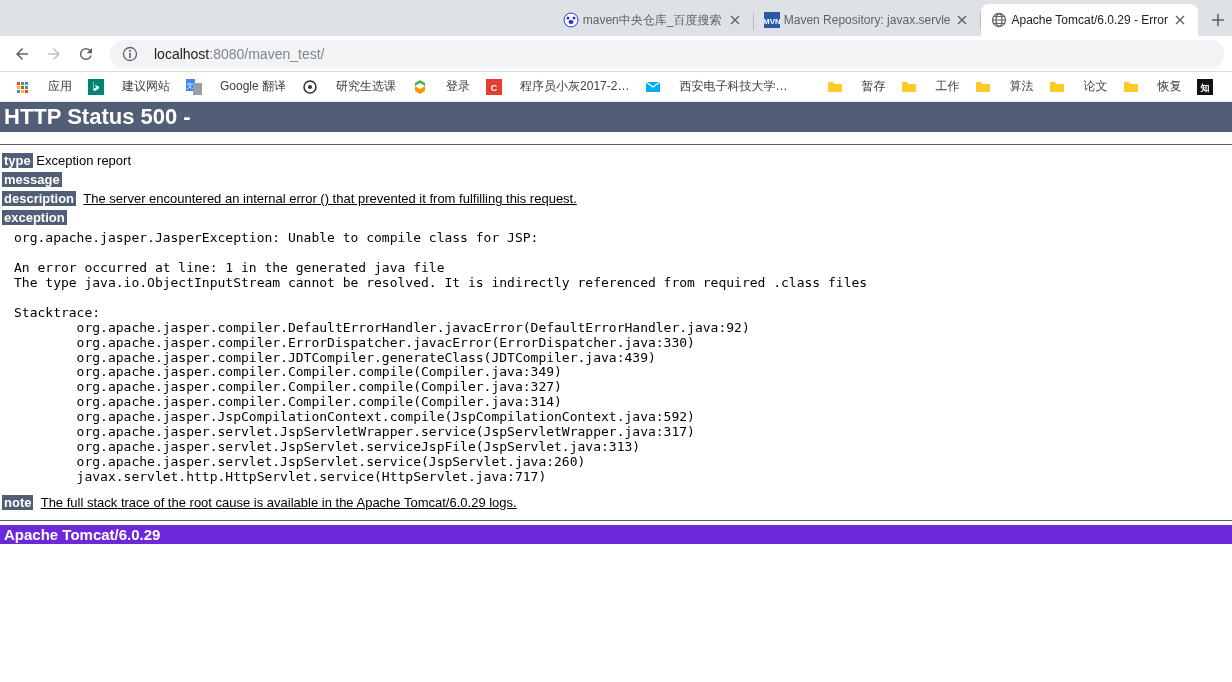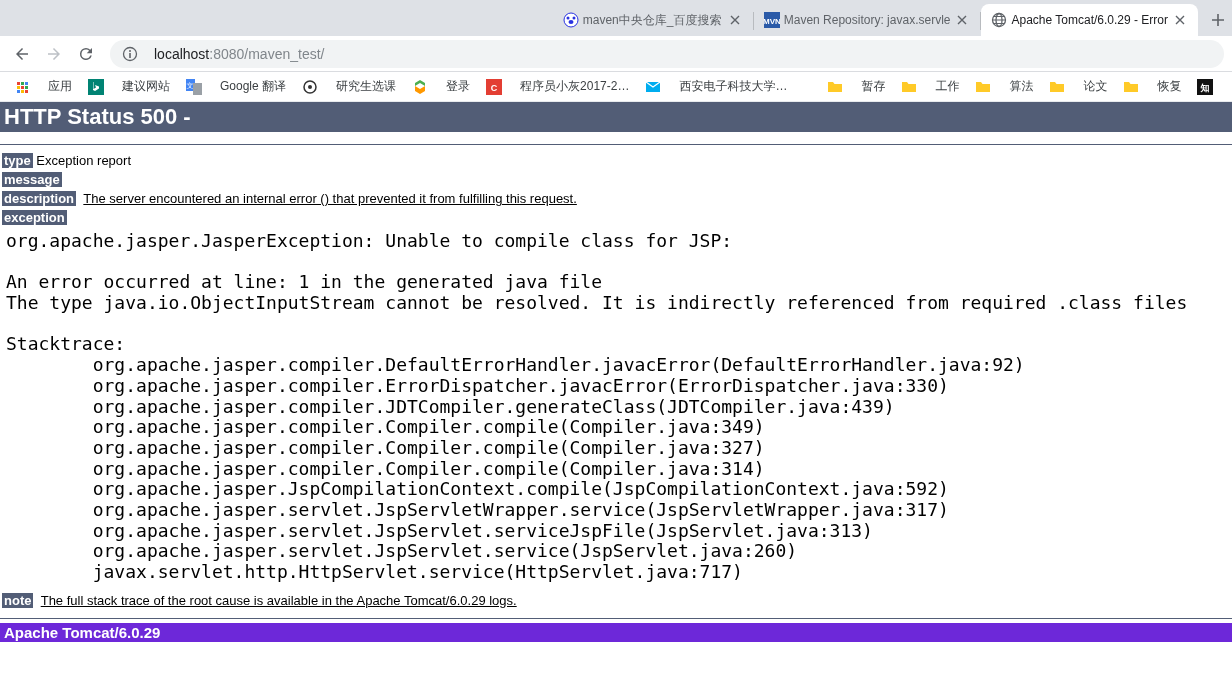--- a/index.html
+++ b/index.html
@@ -36,21 +36,21 @@
     .folder-icon svg { fill: #ffca28; }
 
     
     .content { padding: 0; }
     .status-bar { background: #525d76; color: #fff; font-family: Tahoma, Arial, sans-serif; font-size: 22px; font-weight: bold; padding: 2px 4px; }
     .hr-line { height: 1px; background: #525d76; border: none; margin: 12px 0 8px 0; }
     .error-body { font-family: Tahoma, Arial, sans-serif; padding: 0 2px; }
     .label { background: #525d76; color: #fff; font-weight: bold; padding: 0 2px; }
     .row { margin: 4px 0; font-size: 13px; }
     .link-text { color: #000000; text-decoration: underline; cursor: pointer; }
-    pre.stack { font-family: "SimSun","NSimSun",monospace; font-size: 18px; line-height: 1.15; white-space: pre; margin: 6px 0 0 4px; }
+    pre.stack { font-family: "SimSun","NSimSun",monospace; font-size: 13px; line-height: 1.15; white-space: pre; margin: 6px 0 0 12px; }
     .footer-bar { background: #6d28d9; color: #fff; font-family: Tahoma, Arial, sans-serif; font-size: 15px; font-weight: bold; padding: 1px 4px; margin-top: 4px; }
     .hr-thin { height: 1px; background: #525d76; margin: 10px 0 4px 0; }
 
     
     svg { display: block; }
   </style>
 </head>
 <body>
 
 <div class="tab-bar">

